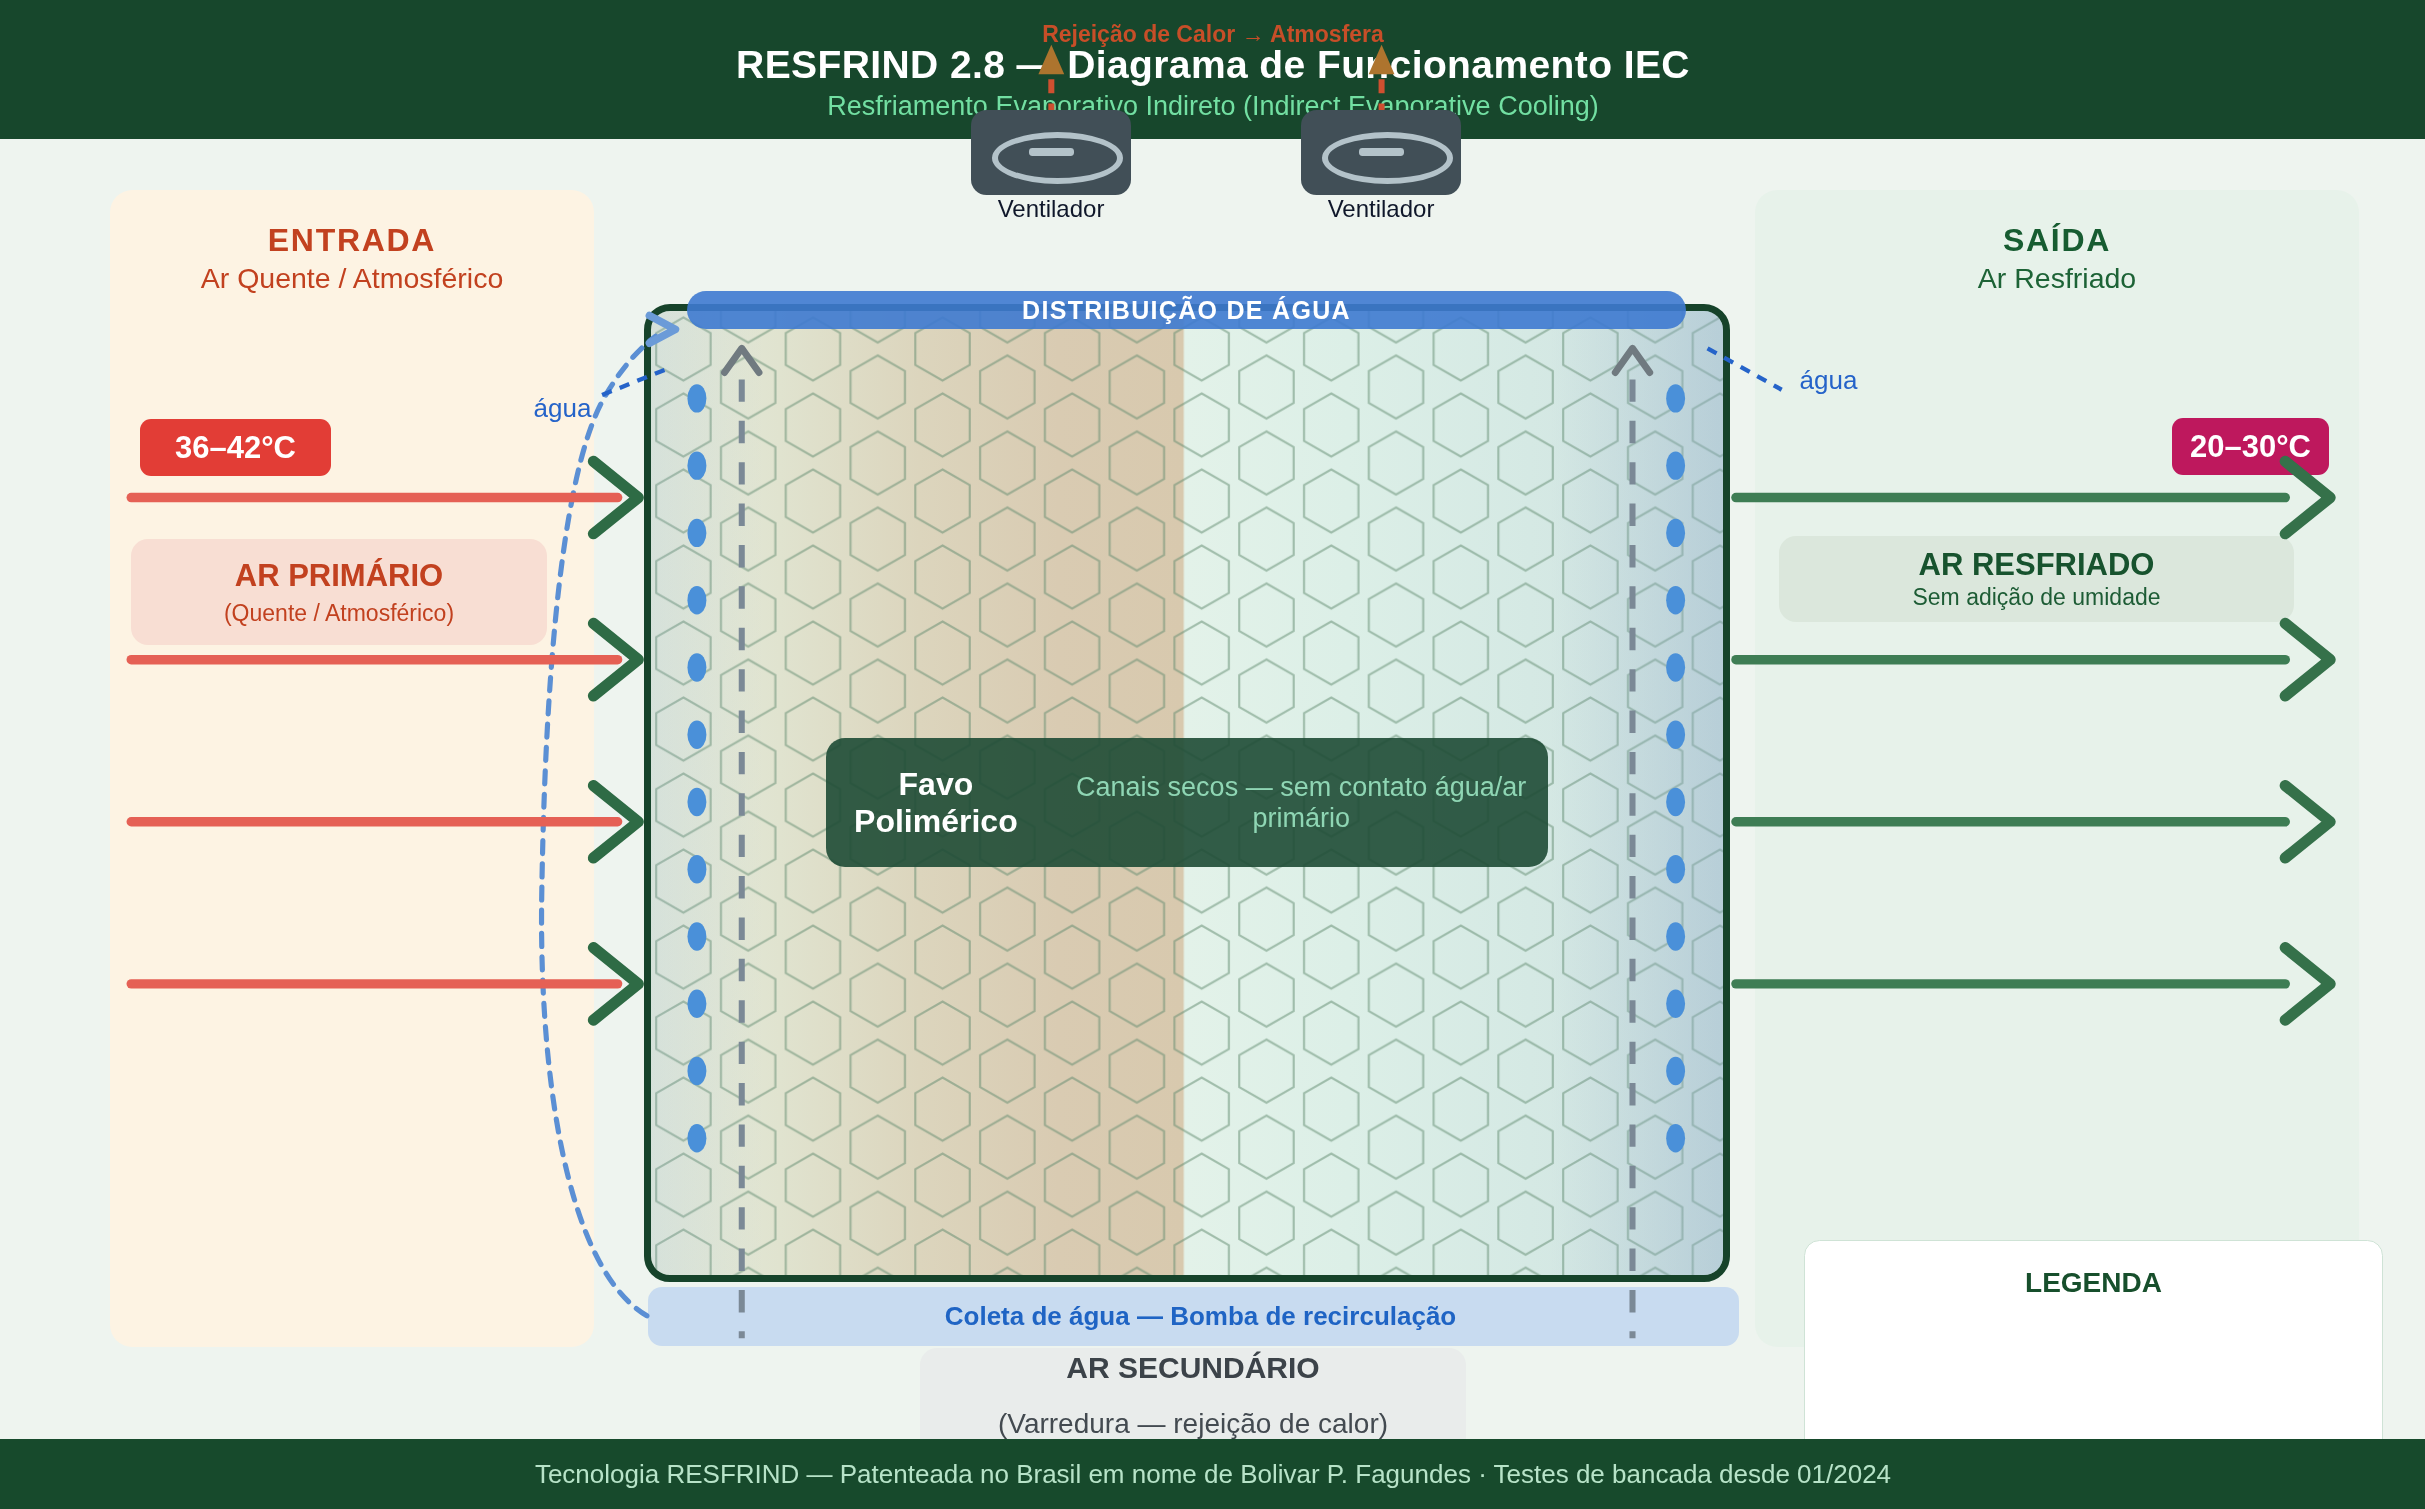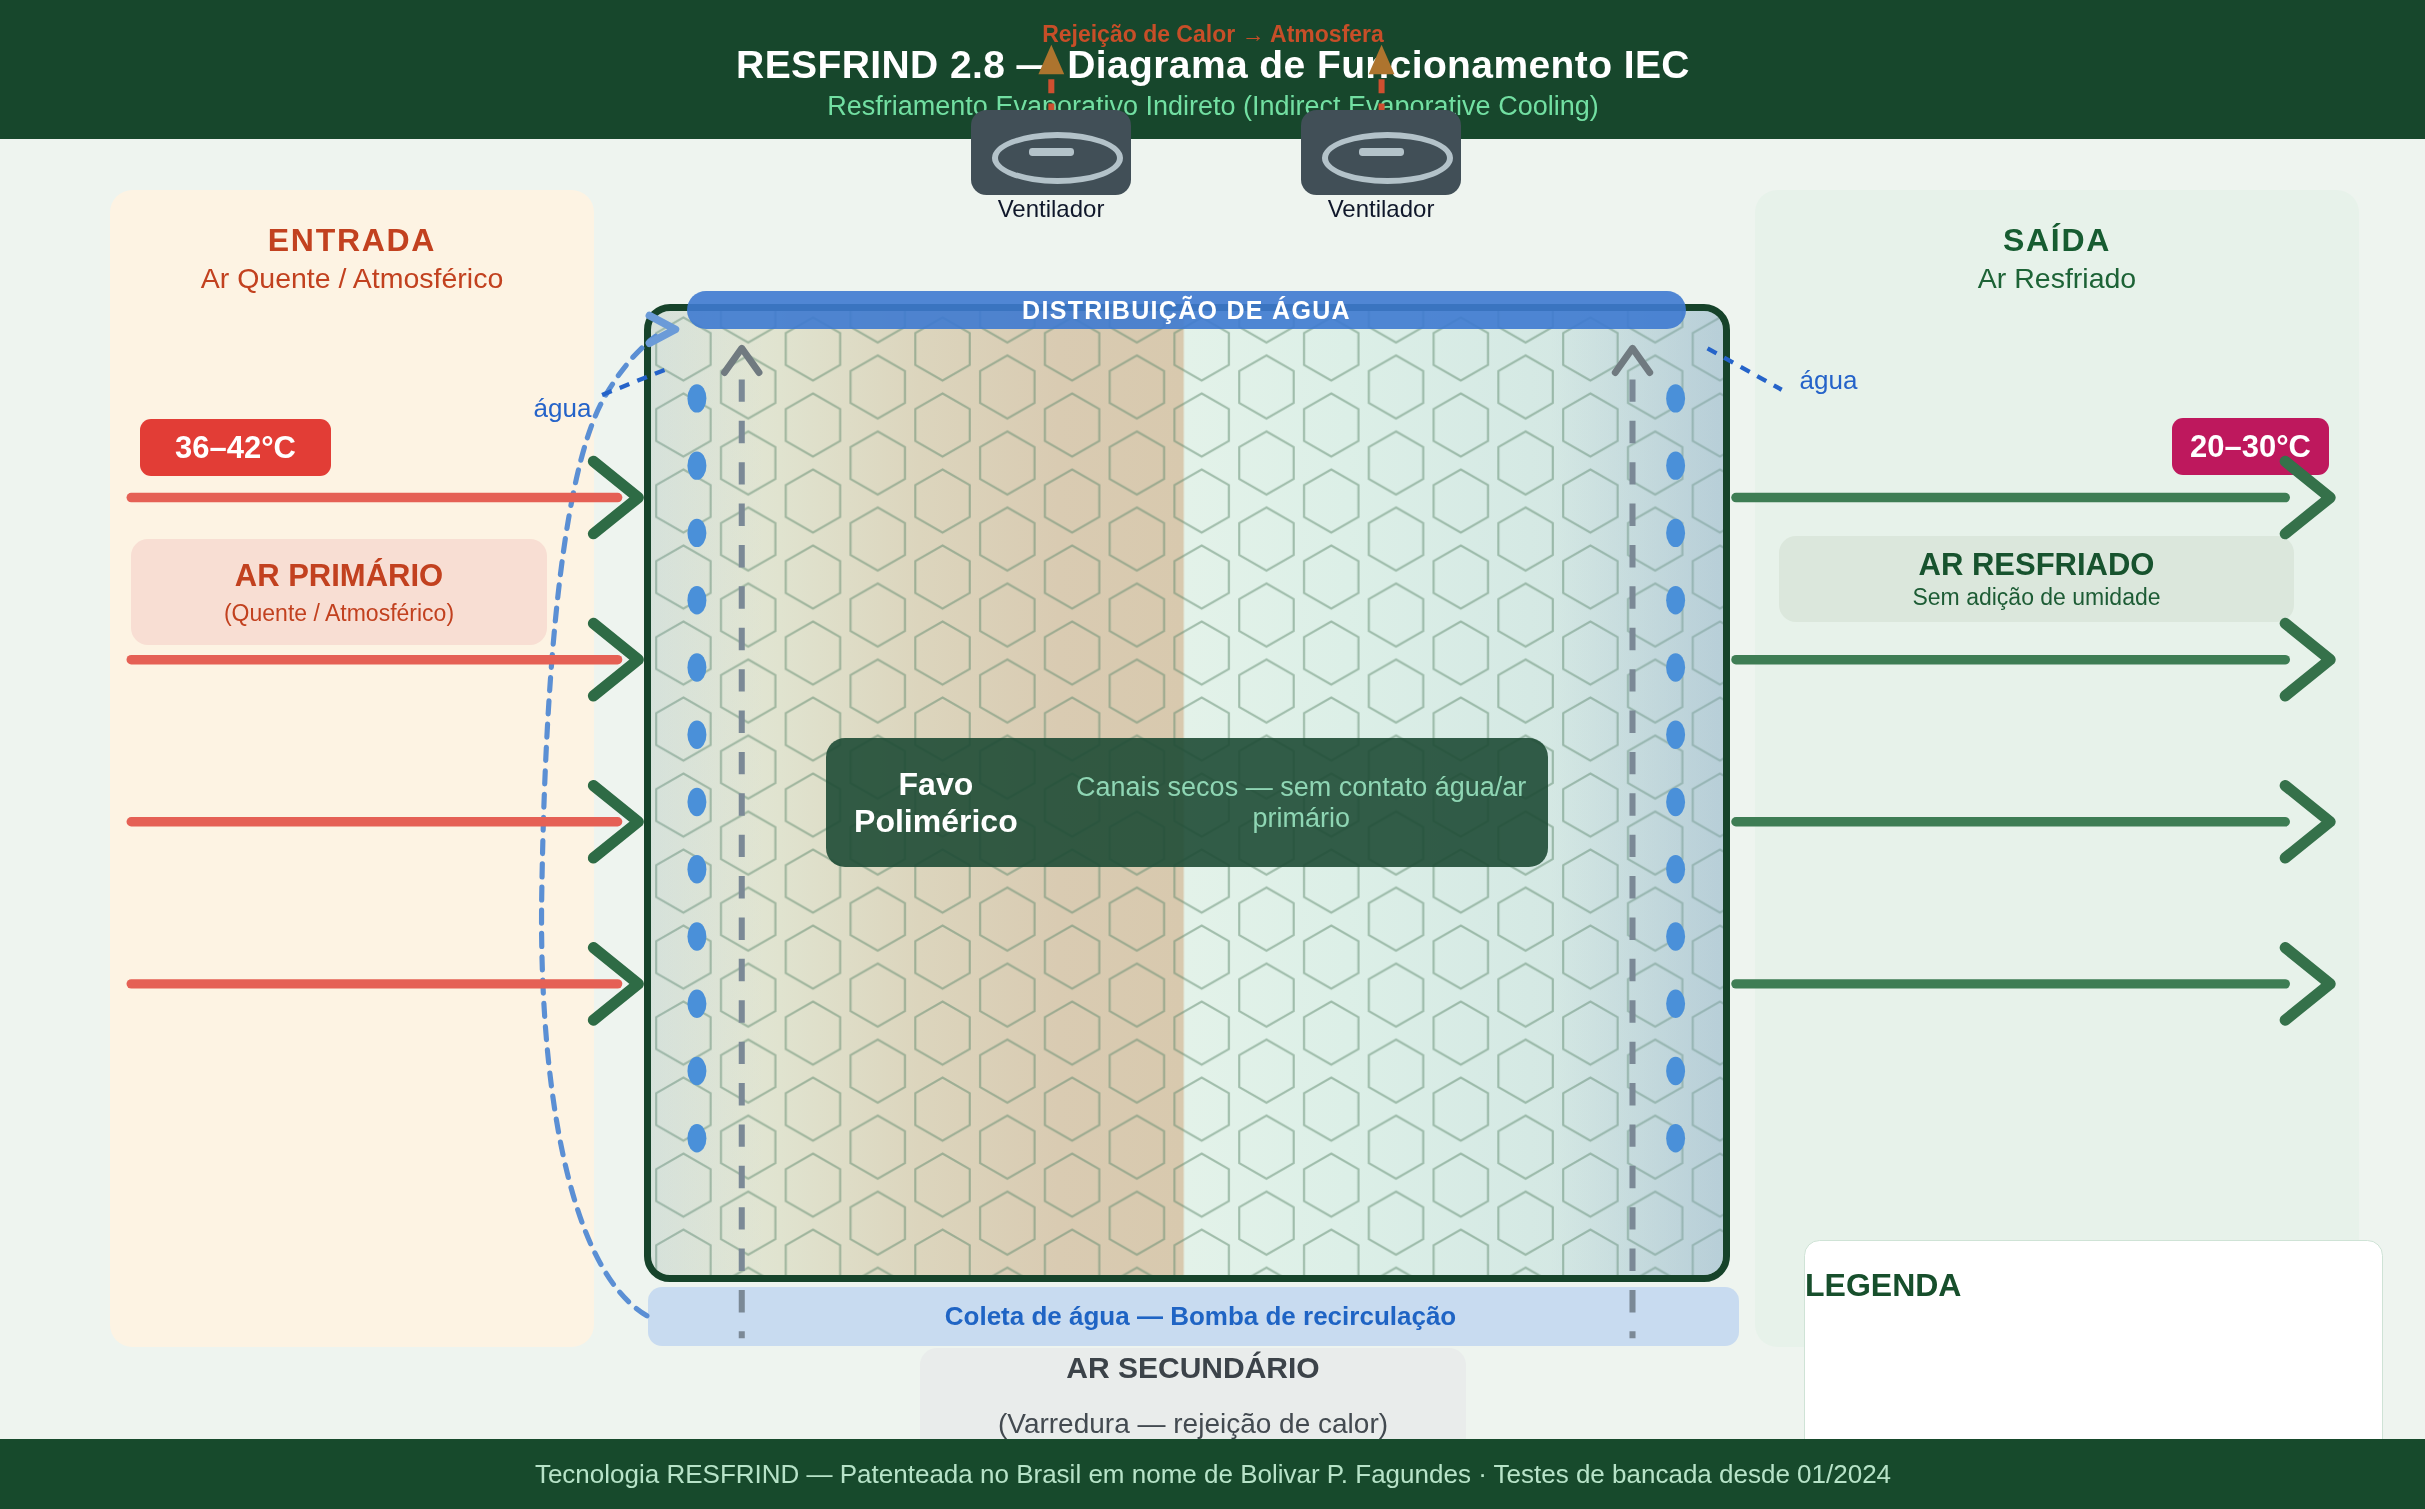--- a/index.html
+++ b/index.html
@@ -73,22 +73,22 @@
   #secundario-title{font-size:30px;font-weight:bold;color:#3c4349;}
   #secundario-sub{font-size:28px;color:#434a50;}
 
   .agua-label{font-size:26px;color:#2563c9;z-index:5;}
   #agua-left{left:528px;top:393px;width:69px;}
   #agua-right{left:1794px;top:365px;width:69px;}
 
   
   #legend{left:1804px;top:1240px;width:579px;height:269px;background:#ffffff;border:1.7px solid #cfe3d6;
     border-radius:15.5px;z-index:3;box-sizing:border-box;}
-  #legend-title{position:absolute;left:0;top:26px;width:100%;text-align:left;
-    font-size:32px;font-weight:bold;color:#174f2c;}
+  #legend-title{position:absolute;left:0;top:26px;width:100%;text-align:center;
+    font-size:28px;font-weight:bold;color:#174f2c;}
   .legend-row{position:absolute;left:0;width:100%;height:34px;}
   .legend-swatch{position:absolute;left:8.6px;top:14px;width:80px;height:7px;border-radius:3.4px;}
   .legend-text{position:absolute;left:112px;top:0;font-size:28.5px;color:#474d52;line-height:34px;}
   #lr1{top:1309px;} #lr2{top:1356px;} #lr3{top:1406px;}
   .sw-solid{background:#e8393d;}
   .sw-dash-gray{background:repeating-linear-gradient(90deg,#7d93a6 0 11.2px,transparent 11.2px 17px);height:6px;border-radius:0;}
   .sw-dash-blue{background:repeating-linear-gradient(90deg,#2766d2 0 9.5px,transparent 9.5px 14.7px);height:6px;border-radius:0;}
 
   
   #footer{left:0;top:1439px;width:2426px;height:70px;background:#174a2c;z-index:6;

